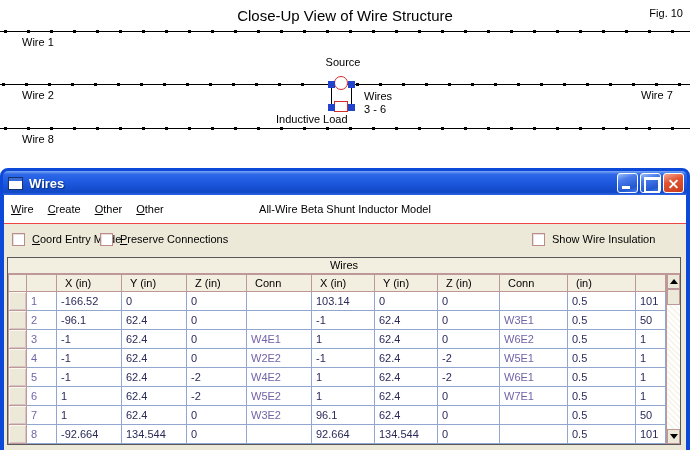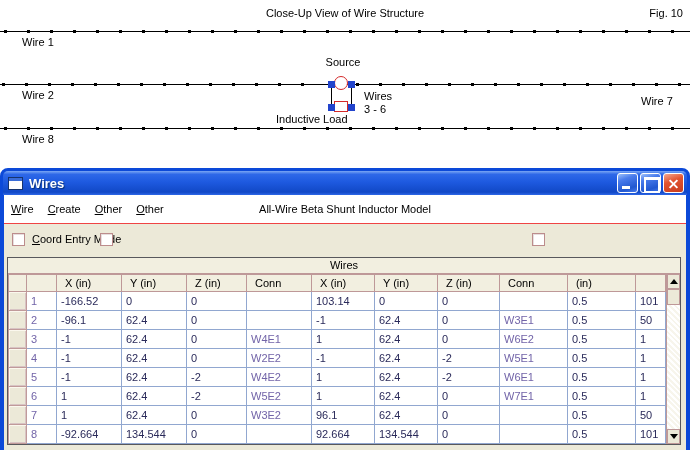--- a/index.html
+++ b/index.html
@@ -3,21 +3,21 @@
 <meta charset="utf-8">
 <style>
   * { margin:0; padding:0; box-sizing:border-box; }
   html,body { width:690px; height:450px; background:#fff; overflow:hidden;
               font-family:"Liberation Sans", sans-serif; }
   #stage { position:relative; width:690px; height:450px; }
 
   
   #figure { position:absolute; left:0; top:0; width:690px; height:168px; background:#fff; }
   .fig-title { position:absolute; left:0; top:7px; width:690px; text-align:center;
-               font-size:11px; color:#000; }
+               font-size:15px; color:#000; }
   .fig-num { position:absolute; right:7px; top:7px; font-size:11px; color:#000; }
   .wire-line { position:absolute; left:0; width:690px; height:1px; background:#000; }
   .dots { position:absolute; height:3px;
           background-image:repeating-linear-gradient(90deg,#000 0 3px,transparent 3px 23px); }
   .wire-label { position:absolute; font-size:11px; color:#000; white-space:nowrap; }
   .vline { position:absolute; width:1px; height:23px; background:#000; }
   .hline-short { position:absolute; width:21px; height:1px; background:#000; }
   .node-sq { position:absolute; width:7px; height:7px; background:#2244CC; }
   .src-circle { position:absolute; left:334px; top:76px; width:14px; height:14px;
                 border:1px solid #D42A2A; border-radius:50%; background:#fff; }
@@ -98,21 +98,21 @@
     <div class="fig-num">Fig. 10</div>
 
     <div class="wire-line" style="top:31px"></div>
     <div class="dots" style="top:30px; left:4px; width:682px;"></div>
     <div class="wire-label" style="left:22px; top:36px;">Wire 1</div>
 
     <div class="wire-line" style="top:84px"></div>
     <div class="dots" style="top:83px; left:2px; width:322px;"></div>
     <div class="dots" style="top:83px; left:356px; width:330px;"></div>
     <div class="wire-label" style="left:22px; top:89px;">Wire 2</div>
-    <div class="wire-label" style="left:641px; top:89px;margin-top:6px;">Wire 7</div>
+    <div class="wire-label" style="left:641px; top:89px;">Wire 7</div>
 
     <div class="wire-line" style="top:128px"></div>
     <div class="dots" style="top:127px; left:4px; width:682px;"></div>
     <div class="wire-label" style="left:22px; top:133px;">Wire 8</div>
 
     <div class="vline" style="left:331px; top:84px;"></div>
     <div class="vline" style="left:351px; top:84px;"></div>
     <div class="hline-short" style="left:331px; top:107px;"></div>
     <div class="src-circle"></div>
     <div class="load-rect"></div>
@@ -147,23 +147,25 @@
     </div>
 
     <div id="form">
 
       <div class="cb-group" style="left:8px;">
         <div class="checkbox"></div>
         <span class="cb-label ul-first">Coord Entry Mode</span>
       </div>
       <div class="cb-group" style="left:96px;">
         <div class="checkbox"></div>
+        <span class="cb-label ul-first">Preserve Connections</span>
       </div>
       <div class="cb-group" style="left:528px;">
         <div class="checkbox"></div>
+        <span class="cb-label">Show Wire Insulation</span>
       </div>
 
       <div id="grid">
         <div class="grid-title">Wires</div>
         <div id="grid-body">
           <table>
             <colgroup>
               <col style="width:18px">
                 <col style="width:30px">
               <col style="width:65px">

